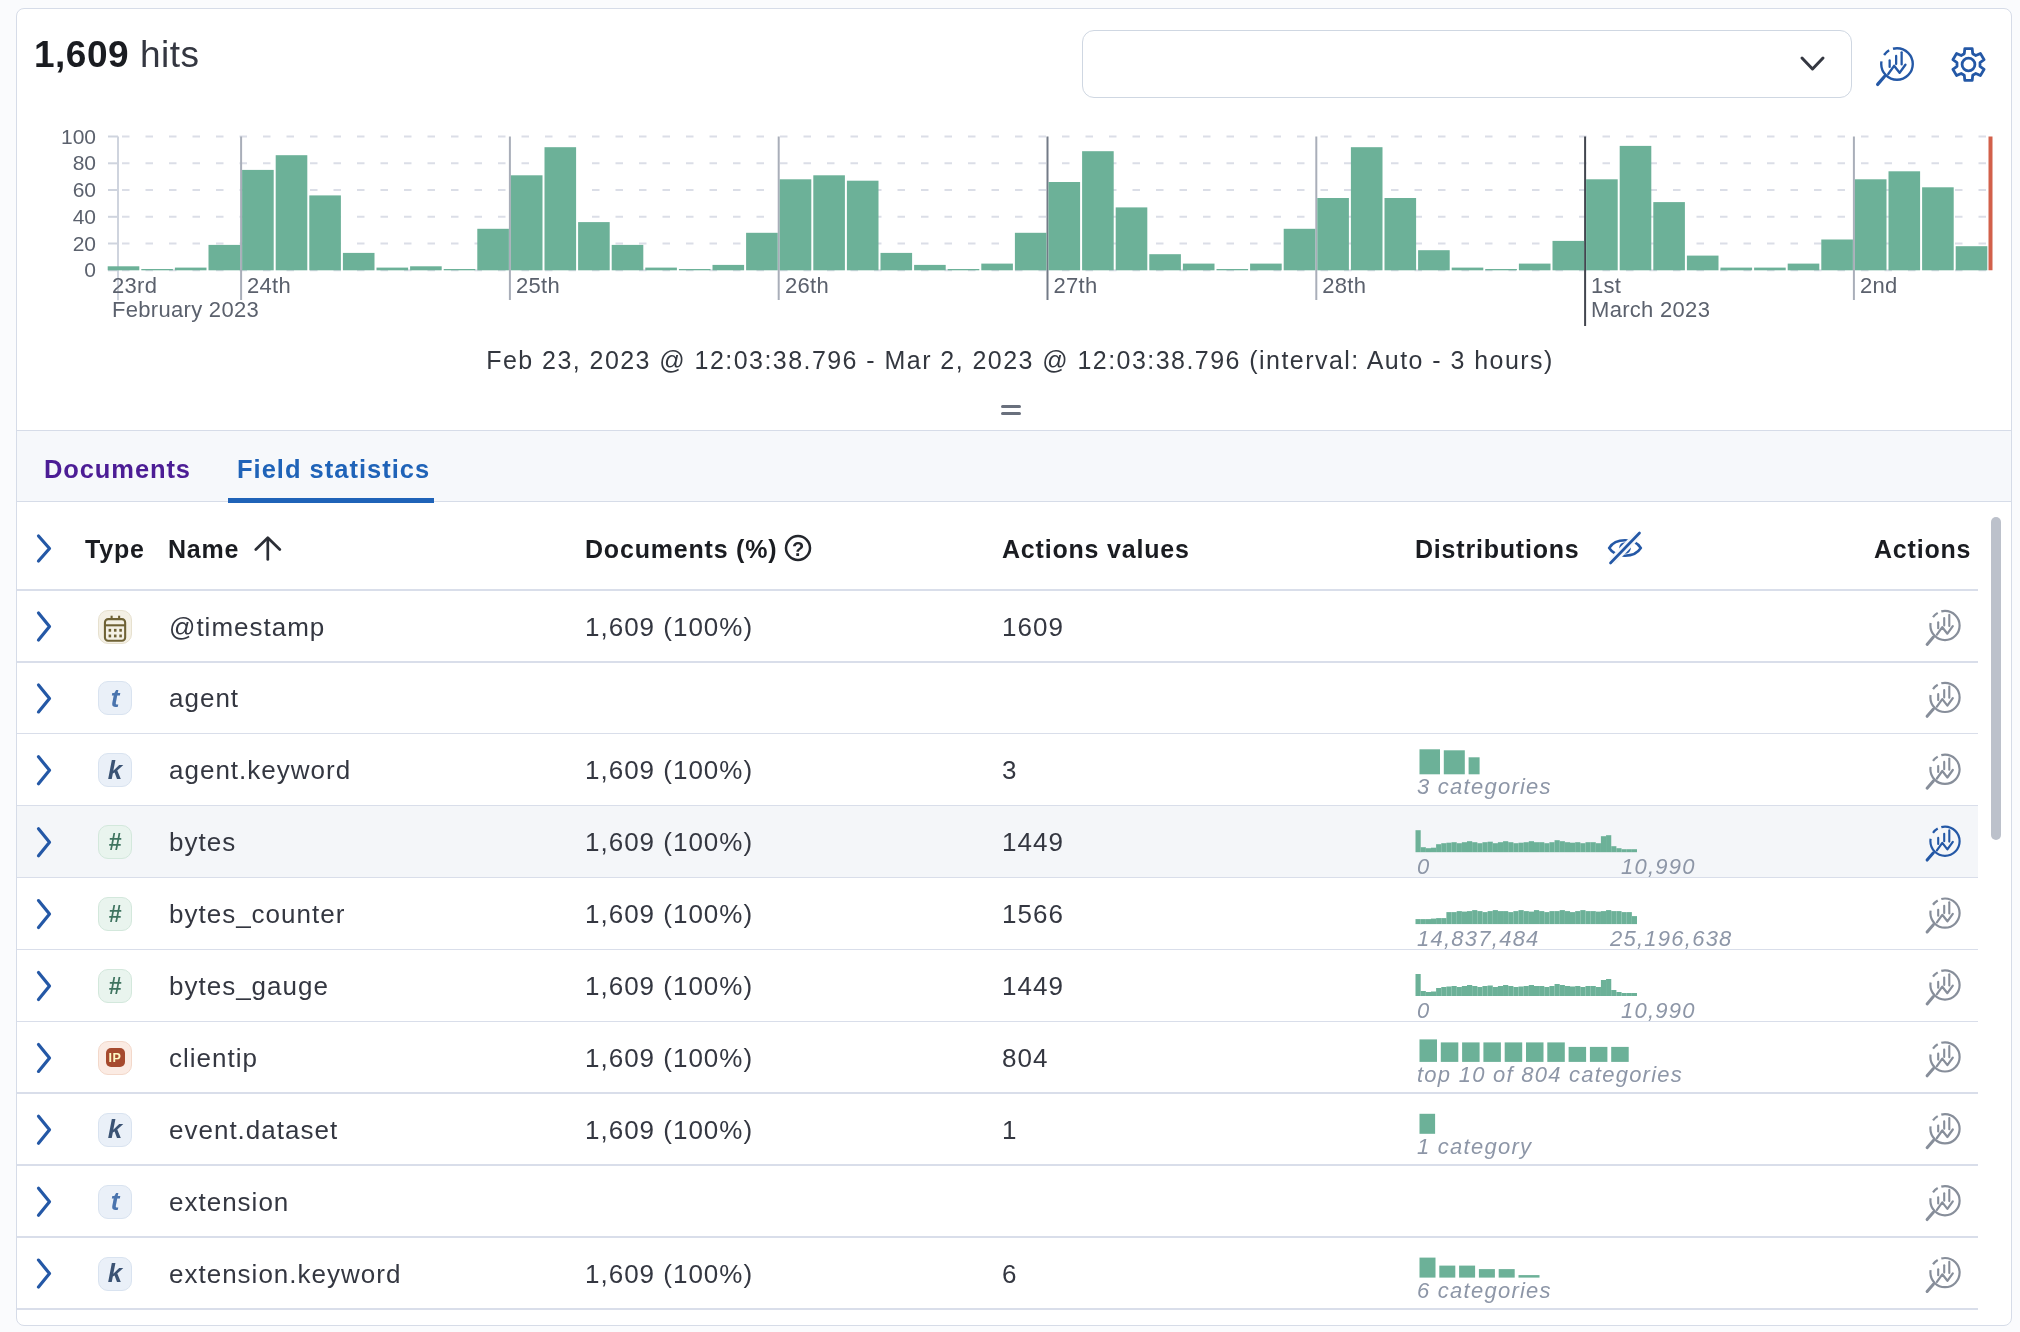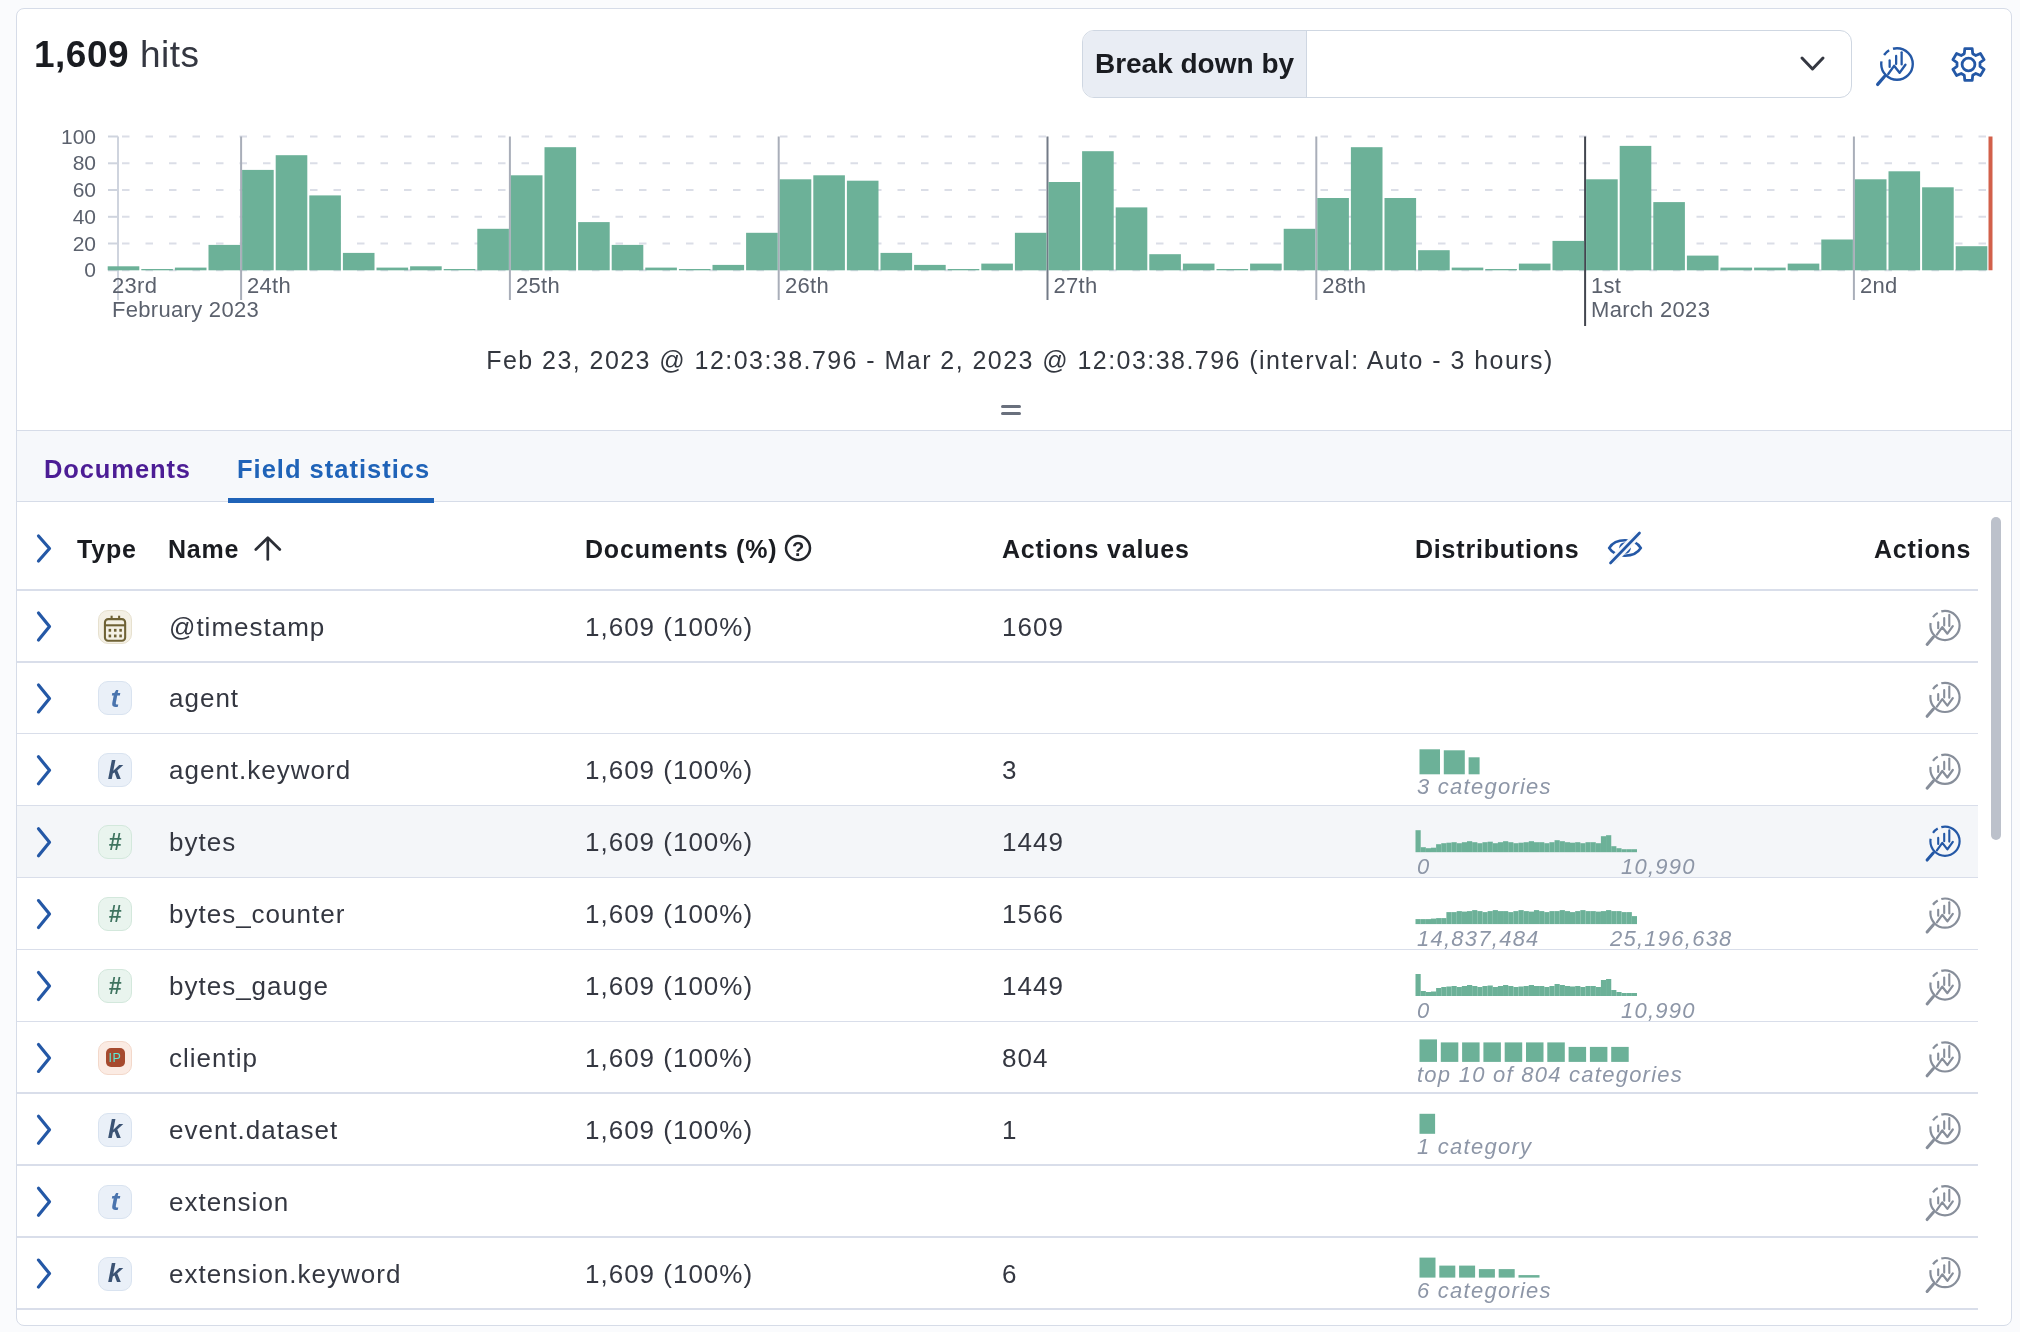--- a/index.html
+++ b/index.html
@@ -6,23 +6,20 @@
 .panel {position:absolute;left:16px;top:8px;width:1996px;height:1318px;background:#fff;border:1.5px solid #d6dce8;border-radius:8px}
 .txt {font-size:26px;color:#343741;white-space:nowrap;letter-spacing:1.0px}
 .hdr {font-size:25px;font-weight:bold;color:#1a1c21;white-space:nowrap;letter-spacing:0.8px}
 .tok {position:absolute;width:34px;height:34px;border-radius:10px;border:1.5px solid;display:flex;align-items:center;justify-content:center}
 </style></head>
 <body>
 <div class="panel"></div>
 <div class="abs" style="left:34px;top:34px;font-size:37px;letter-spacing:0.5px;color:#1a1c21"><b>1,609</b> <span style="color:#343741">hits</span></div>
 
 <div class="abs" style="left:1082px;top:30px;width:770px;height:68px;border:1.5px solid #cfd7e2;border-radius:12px;background:#fff;overflow:hidden;display:flex">
-  <div style="width:224px;background:#e9edf4;border-right:1.5px solid #cfd7e2;display:flex;align-items:center;justify-content:center">
-      <span style="font-size:28px;font-weight:bold;color:#1a1c21">Break down by</span>
-    </div>
 </div>
 <svg class="abs" style="left:0;top:0" width="2020" height="120" viewBox="0 0 2020 120">
     <g transform="translate(1897,64) scale(1.08)" fill="none" stroke="#2458a6">
 <circle cx="0" cy="0" r="14.6" stroke-width="2.2" pathLength="360" stroke-dasharray="190 25 25 15 105"></circle>
 <line x1="-6.8" y1="-3.3" x2="-6.8" y2="2.7" stroke-width="2.1" stroke-linecap="round"></line>
 <line x1="-0.8" y1="-7.4" x2="-0.8" y2="0" stroke-width="2.1" stroke-linecap="round"></line>
 <line x1="4.3" y1="-10.8" x2="4.3" y2="0.4" stroke-width="2.1" stroke-linecap="round"></line>
 <polyline points="-8.1,9.2 -2.7,1.7 2.4,8.2 7.8,0.7" stroke-width="2.2" stroke-linejoin="round" stroke-linecap="round"></polyline>
 <line x1="-11.6" y1="11.6" x2="-17.9" y2="18.9" stroke-width="3" stroke-linecap="round"></line>
 </g>
@@ -128,21 +125,21 @@
 <div class="abs" style="left:10px;top:346px;width:2020px;text-align:center;font-size:25px;letter-spacing:1.45px;color:#33373f">Feb 23, 2023 @ 12:03:38.796 - Mar 2, 2023 @ 12:03:38.796 (interval: Auto - 3 hours)</div>
 
 <div class="abs" style="left:1001px;top:405px;width:20px;height:3px;background:#69707d;border-radius:2px"></div>
 <div class="abs" style="left:1001px;top:412px;width:20px;height:3px;background:#69707d;border-radius:2px"></div>
 
 <div class="abs" style="left:17px;top:430px;width:1994px;height:72px;background:#f6f8fb;border-top:1.5px solid #d6dce8;border-bottom:1.5px solid #d6dce8"></div>
 <div class="abs" style="left:44px;top:455px;font-size:25.5px;font-weight:bold;color:#4c1d95;letter-spacing:0.9px">Documents</div>
 <div class="abs" style="left:237px;top:455px;font-size:25.5px;font-weight:bold;color:#1f63b8;letter-spacing:1.0px">Field statistics</div>
 <div class="abs" style="left:227.5px;top:497.5px;width:206px;height:5px;background:#1f63b8"></div>
 
-<div class="abs hdr" style="left:77px;top:535px">Type</div>
+<div class="abs hdr" style="left:85px;top:535px">Type</div>
 <div class="abs hdr" style="left:168px;top:535px">Name</div>
 <div class="abs hdr" style="left:585px;top:535px">Documents (%)</div>
 <div class="abs hdr" style="left:1002px;top:535px">Actions values</div>
 <div class="abs hdr" style="left:1415px;top:535px">Distributions</div>
 <div class="abs hdr" style="left:1874px;top:535px">Actions</div>
 <div class="abs" style="left:17px;top:589px;width:1961px;height:1.5px;background:#d9deea"></div>
 
 <div class="abs" style="left:17px;top:661.0px;width:1961px;height:1.5px;background:#d9deea"></div>
 <div class="tok" style="left:98px;top:609.5px;background:#f4f0e5;border-color:#e7e1cf">
 <svg width="34" height="34" viewBox="0 0 34 34" fill="none" stroke="#6e6134">
@@ -193,21 +190,21 @@
 <div class="abs" style="left:17px;top:1020.5px;width:1961px;height:1.5px;background:#d9deea"></div>
 <div class="tok" style="left:98px;top:969.0px;background:#e9f4ee;border-color:#d3e8dc">
     <span style="font-style:italic;font-weight:bold;font-size:23px;color:#3f7460;font-family:'Liberation Sans',sans-serif">#</span>
   </div>
 <div class="abs txt" style="left:169px;top:971.0px">bytes_gauge</div>
 <div class="abs txt" style="left:585px;top:971.0px">1,609 (100%)</div>
 <div class="abs txt" style="left:1002px;top:971.0px">1449</div>
 <div class="abs" style="left:17px;top:1092.4px;width:1961px;height:1.5px;background:#d9deea"></div>
 <div class="tok" style="left:98px;top:1040.9px;background:#fbebe3;border-color:#f3d8ca">
 <div style="width:19px;height:19px;border-radius:5px;background:#a64a2e;display:flex;align-items:center;justify-content:center">
-<span style="color:#5eead4;font-weight:normal;font-size:12.5px;letter-spacing:.5px">IP</span>
+<span style="color:#fef9c3;font-weight:bold;font-size:12.5px;letter-spacing:.5px">IP</span>
     </div>
   </div>
 <div class="abs txt" style="left:169px;top:1042.9px">clientip</div>
 <div class="abs txt" style="left:585px;top:1042.9px">1,609 (100%)</div>
 <div class="abs txt" style="left:1002px;top:1042.9px">804</div>
 <div class="abs" style="left:17px;top:1164.3px;width:1961px;height:1.5px;background:#d9deea"></div>
 <div class="tok" style="left:98px;top:1112.8000000000002px;background:#eaf0f8;border-color:#d9e3f0">
     <span style="font-style:italic;font-weight:bold;font-size:26px;color:#3b5374;font-family:'Liberation Sans',sans-serif">k</span>
   </div>
 <div class="abs txt" style="left:169px;top:1114.8px">event.dataset</div>

